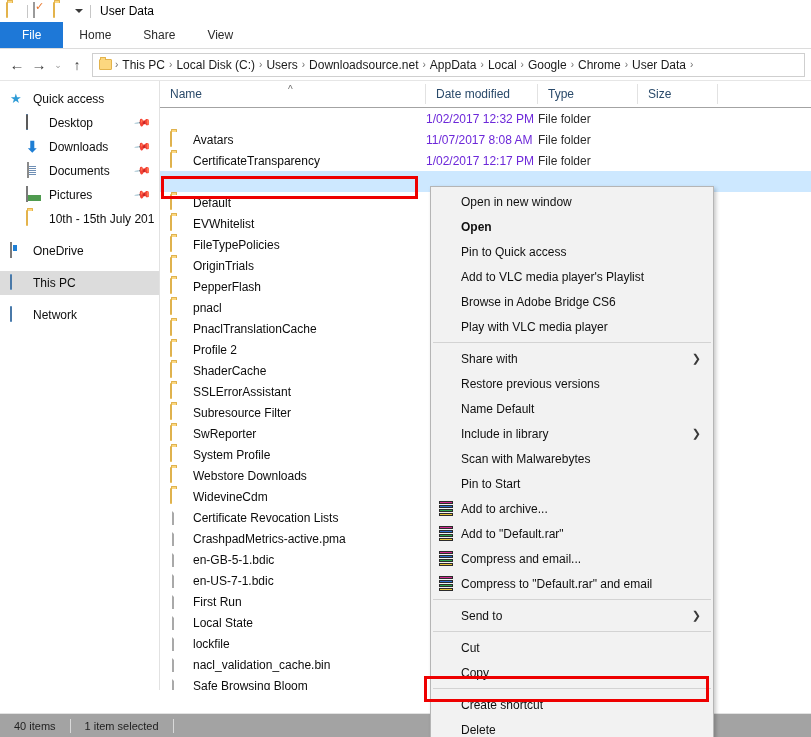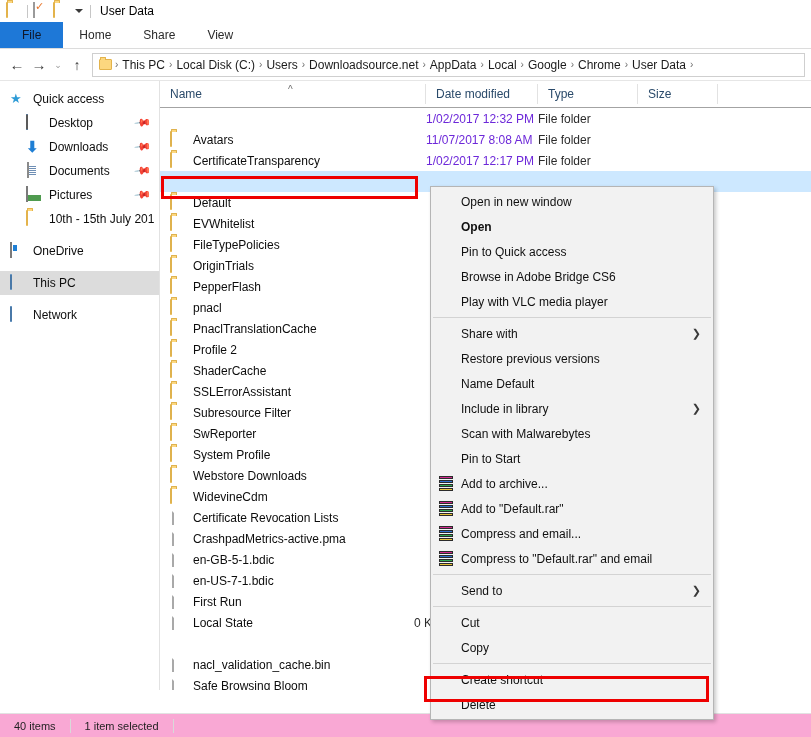--- a/index.html
+++ b/index.html
@@ -46,21 +46,21 @@
 
   
   .ribbon {
     height: 26px; display:flex; align-items:stretch;
     border-bottom: 1px solid #dcdcdc; background:#fff;
   }
   .tab {
     display:flex; align-items:center; justify-content:center;
     padding: 0 16px; font-size:12px; color:#2b2b2b; cursor:default;
   }
-  .tab.file { background:#1e78d7; color:#0f172a; padding:0 22px; }
+  .tab.file { background:#1e78d7; color:#ffffff; padding:0 22px; }
 
   
   .addrbar {
     height: 31px; display:flex; align-items:center; padding:0 6px;
     background:#fff; border-bottom:1px solid #e6e6e6;
   }
   .navbtn {
     width:22px; height:22px; display:flex; align-items:center; justify-content:center;
     font-size:15px; color:#3b3b3b;
   }
@@ -195,21 +195,21 @@
   .annot {
     position:absolute; border:3px solid #ee0000; box-sizing:border-box;
     z-index: 60; pointer-events:none;
   }
   #annot-default { left:161px; top:176px; width:257px; height:23px; }
   #annot-rename  { left:424px; top:676px; width:285px; height:26px; }
 
   
   .statusbar {
     position:absolute; left:0; bottom:0; width:811px; height:23px;
-    border-top:1px solid #e2e2e2; background:#f9a8d4;
+    border-top:1px solid #e2e2e2; background:#a3a3a3;
     display:flex; align-items:center; font-size:11px; color:#1f1f1f;
   }
   .sb-item { padding: 0 14px; }
   .sb-div { width:1px; height:14px; background:#d9d9d9; }
 </style>
 </head>
 <body>
 
 <div class="app">
 
@@ -529,20 +529,24 @@
           <div class="row">
             <div class="cell-name">
               <span class="fileico"><span class="fi-file"></span></span>
               <span>Local State</span>
             </div>
             <div class="cell-date"></div>
             <div class="cell-type"></div>
             <div class="cell-size">35 KB</div>
           </div>
           <div class="row">
+            <div class="cell-name">
+              <span class="fileico"><span class="fi-file"></span></span>
+              <span>lockfile</span>
+            </div>
             <div class="cell-date"></div>
             <div class="cell-type"></div>
             <div class="cell-size">0 KB</div>
           </div>
           <div class="row">
             <div class="cell-name">
               <span class="fileico"><span class="fi-file"></span></span>
               <span>nacl_validation_cache.bin</span>
             </div>
             <div class="cell-date"></div>
@@ -573,20 +577,23 @@
 
   <div class="ctxmenu" id="ctx-host">
       <div class="mi">
         <span>Open in new window</span>
       </div>
       <div class="mi bold">
         <span>Open</span>
       </div>
       <div class="mi">
         <span>Pin to Quick access</span>
+      </div>
+      <div class="mi">
+        <span>Add to VLC media player's Playlist</span>
       </div>
       <div class="mi">
         <span>Browse in Adobe Bridge CS6</span>
       </div>
       <div class="mi">
         <span>Play with VLC media player</span>
       </div>
       <div class="msep"></div>
       <div class="mi">
         <span>Share with</span>

